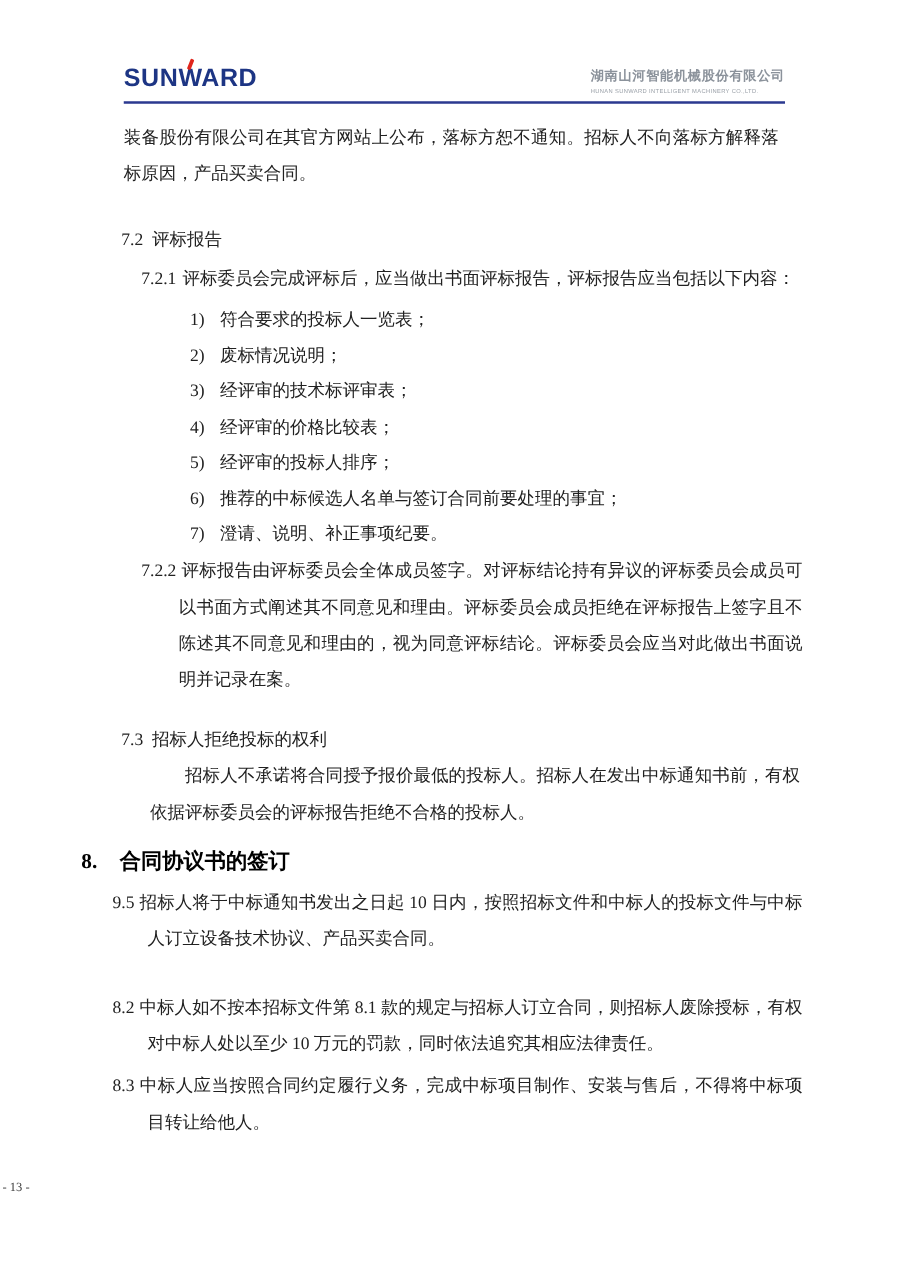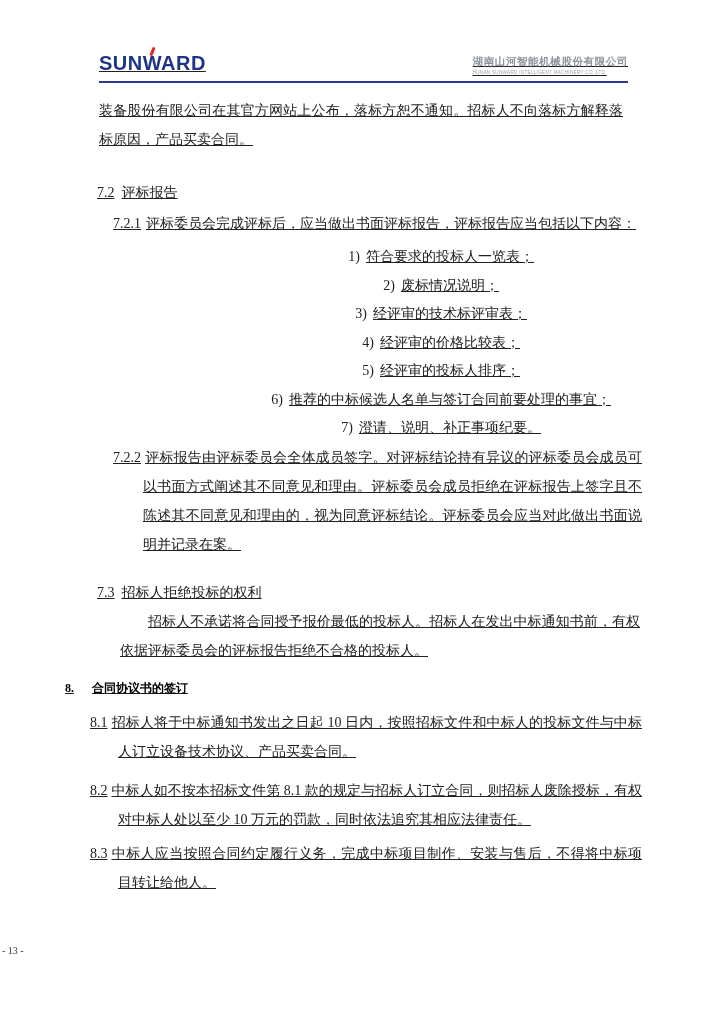--- a/index.html
+++ b/index.html
@@ -1,21 +1,21 @@
 <!DOCTYPE html>
 <html><head>
 <meta charset="utf-8">
 <style>
   * { margin:0; padding:0; box-sizing:border-box; }
   html,body { background:#ffffff; }
   .page {
     position:relative; width:724px; height:1024px; margin:0 auto;
     background:#ffffff; overflow:hidden;
     font-family:"Liberation Serif","DejaVu Serif",serif;
-    color:#212121; font-size:14px; line-height:29px;text-decoration:underline;
+    color:#212121; font-size:14px; line-height:29px;
   }
   
   .header {
     display:flex; justify-content:space-between; align-items:flex-end;
     margin:0 96px 0 99px; padding:52px 0 4px 0;
     border-bottom:2px solid #2b3990;
   }
   .logo { position:relative; line-height:23px; }
   .logo-text {
     font-family:"Liberation Sans","DejaVu Sans",sans-serif;
@@ -29,34 +29,34 @@
   .company-cn { font-size:10.5px; font-weight:700; color:#8b929b; letter-spacing:0.6px; line-height:13px; }
   .company-en { font-size:4.6px; color:#9aa0a8; letter-spacing:0.3px; margin-top:2px; line-height:6px; }
   
   .intro { margin:13px 0 0 99px; width:524px; text-align:justify; }
   .sec-head { margin-left:97px; margin-top:24px; }
   .sec-head .sec-num { margin-right:7px; }
   .sec-head-73 { margin-top:19px; }
   .c721 { margin-left:113px; margin-top:2px; white-space:nowrap; }
   .c721 .clause-num { margin-right:5px; }
   .num-list { list-style:none; margin:5px 0 0 152px; }
-  .num-list li { line-height:28.5px;text-align:center; }
+  .num-list li { line-height:28.5px; }
   .li-num { display:inline-block; width:24px; }
   .c722 { margin-left:143px; width:499px; text-indent:-30px; text-align:justify; }
   .c722 .clause-num { margin-right:4px; }
   .p73 { margin-left:120px; width:520px; text-indent:28px; text-align:justify; }
   .sec8 {
-    margin:7px 0 0 65px; font-size:12px; font-weight:700;
+    margin:7px 0 0 65px; font-size:17px; font-weight:700;
     line-height:33px; color:#000000;
   }
   .sec8 .sec8-num { margin-right:18px; }
   .c8 { margin-left:118px; width:524px; text-indent:-28px; text-align:justify; }
   .c8 .clause-num { margin-right:4px; }
   .c8-1 { margin-top:3px; }
-  .c8-2 { margin-top:10px; }
+  .c8-2 { margin-top:26px; }
   .c8-3 { margin-top:5px; }
   
   .footer {
     position:absolute; left:2px; top:944px; width:100%;
     text-align:left; font-size:10px; color:#3a3a3a; line-height:14px;
   }
 </style>
 </head>
 <body>
 
@@ -101,21 +101,21 @@
     <span class="sec-num">7.3</span><span>招标人拒绝投标的权利</span>
   </div>
 
   <p class="p73">招标人不承诺将合同授予报价最低的投标人。招标人在发出中标通知书前，有权依据评标委员会的评标报告拒绝不合格的投标人。</p>
 
   <h2 class="sec8">
     <span class="sec8-num">8.</span><span>合同协议书的签订</span>
   </h2>
 
   <p class="c8 c8-1">
-    <span class="clause-num">8.1</span><span>招标人将于中标通知书发出之日起 10 日内，按照招标文件和中标人的投标文件与中标人订立设备技术协议、产品买卖合同。</span>
+    <span class="clause-num">9.5</span><span>招标人将于中标通知书发出之日起 10 日内，按照招标文件和中标人的投标文件与中标人订立设备技术协议、产品买卖合同。</span>
   </p>
 
   <p class="c8 c8-2">
     <span class="clause-num">8.2</span><span>中标人如不按本招标文件第 8.1 款的规定与招标人订立合同，则招标人废除授标，有权对中标人处以至少 10 万元的罚款，同时依法追究其相应法律责任。</span>
   </p>
 
   <p class="c8 c8-3">
     <span class="clause-num">8.3</span><span>中标人应当按照合同约定履行义务，完成中标项目制作、安装与售后，不得将中标项目转让给他人。</span>
   </p>
 

